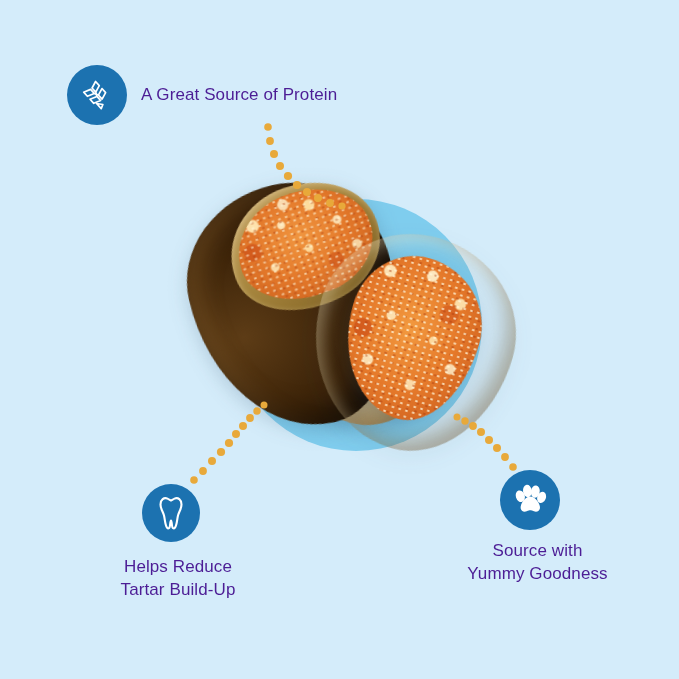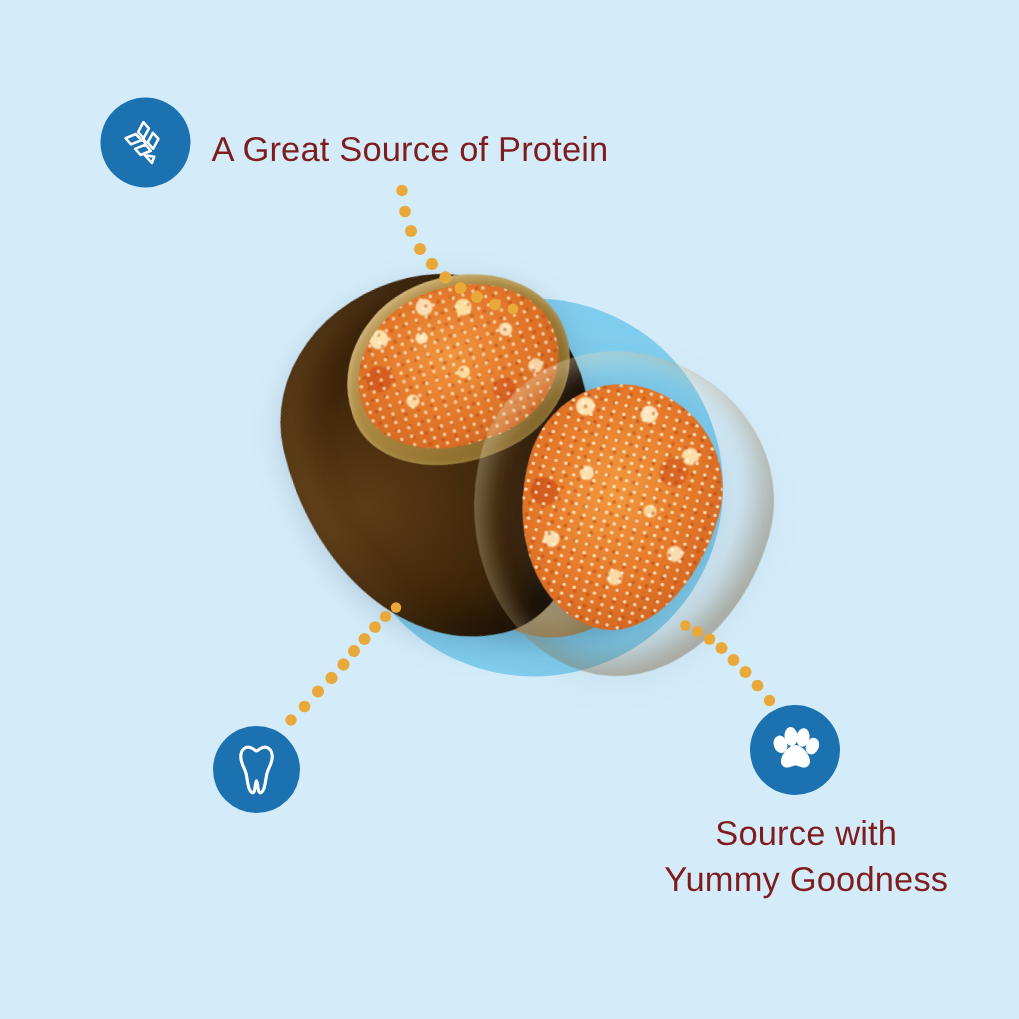--- a/index.html
+++ b/index.html
@@ -148,22 +148,22 @@
   .badge{
     position:absolute;
     border-radius:50%;
     display:flex; align-items:center; justify-content:center;
   }
   .badge svg{ display:block; }
 
   
   .label{
     position:absolute;
-    color:#7f1d1d;
-    font-size:23px;
+    color:#4c1d95;
+    font-size:17px;
     line-height:1.33;
     letter-spacing:.1px;
     white-space:pre-line;
   }
   .label-top{ left:141px; top:84px; }
   .label-left{
     left:18px; top:556px;
     width:320px; text-align:center;
   }
   .label-right{
@@ -282,17 +282,19 @@
                  C21.3 29.7 20.2 29.3 19.3 29.3
                  C18.4 29.3 17.3 29.7 15.7 30.3
                  C12.2 31.6 8.8 29.4 9.8 25.0
                  C10.8 20.6 15.4 15.6 19.3 15.6 Z"></path>
       </svg>
     </span>
   </div>
 
   <div class="label label-top">A Great Source of Protein</div>
 
+  <div class="label label-left">Helps Reduce
+Tartar Build-Up</div>
 
   <div class="label label-right">Source with
 Yummy Goodness</div>
 
 </div>
 
 </body></html>

